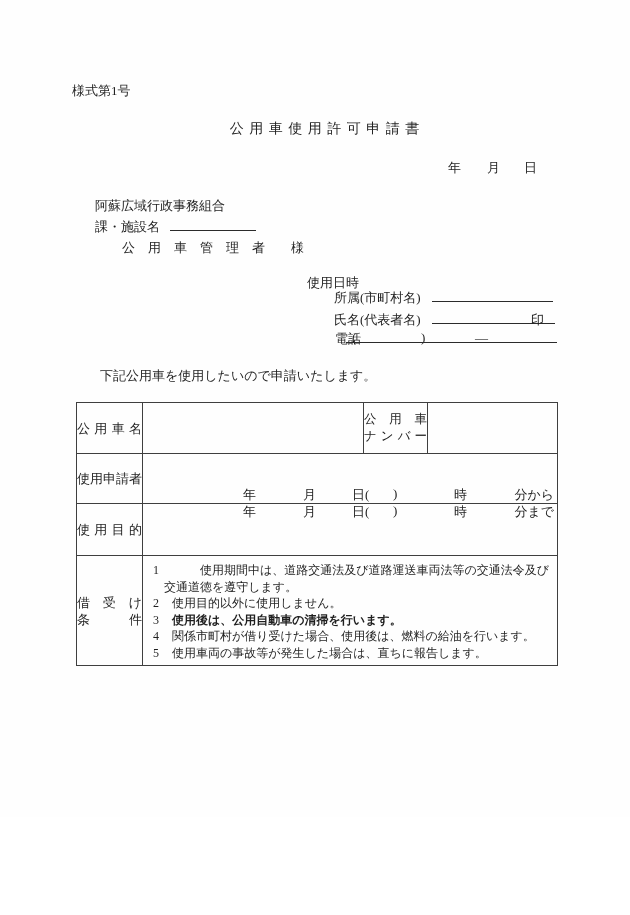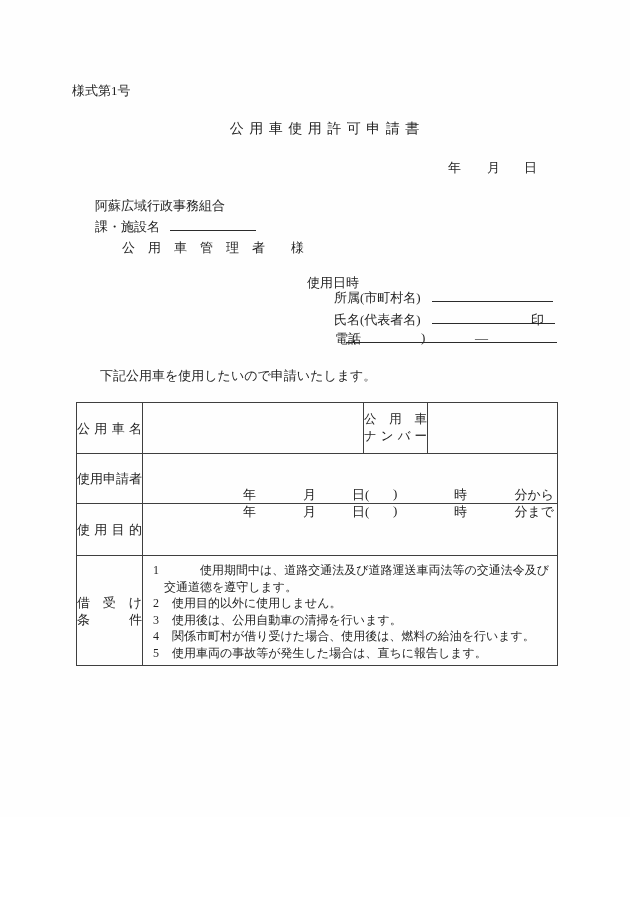--- a/index.html
+++ b/index.html
@@ -131,21 +131,21 @@
       </td>
       <td colspan="3" class="cond-cell">
         <div class="cond-wrap">
           <div class="cond-item">
             <span class="cond-num">1</span><span style="white-space:normal;margin-left:28px;">使用期間中は、道路交通法及び道路運送車両法等の交通法令及び交通道徳を遵守します。</span>
           </div>
           <div class="cond-item">
             <span class="cond-num">2</span><span style="white-space:normal;">使用目的以外に使用しません。</span>
           </div>
           <div class="cond-item">
-            <span class="cond-num">3</span><span style="white-space:normal;">使用後は、公用自動車の清掃を行います。</span>
+            <span class="cond-num">3</span><span style="white-space:normal;font-weight:bold;">使用後は、公用自動車の清掃を行います。</span>
           </div>
           <div class="cond-item">
             <span class="cond-num">4</span><span style="white-space:normal;">関係市町村が借り受けた場合、使用後は、燃料の給油を行います。</span>
           </div>
           <div class="cond-item">
             <span class="cond-num">5</span><span style="white-space:normal;margin-top:48px;">使用車両の事故等が発生した場合は、直ちに報告します。</span>
           </div>
         </div>
       </td>
     </tr>

